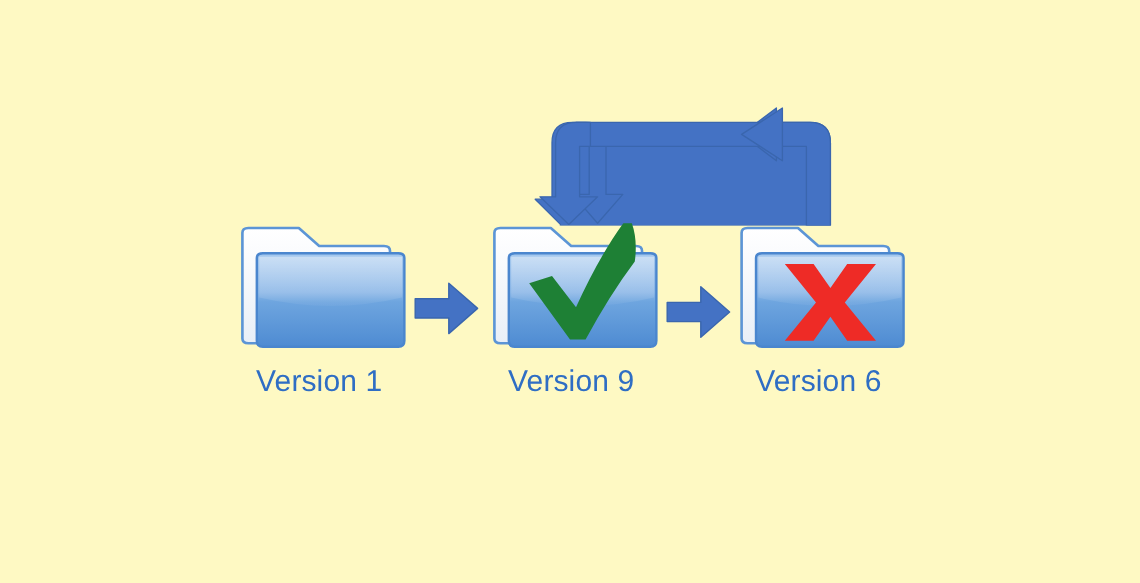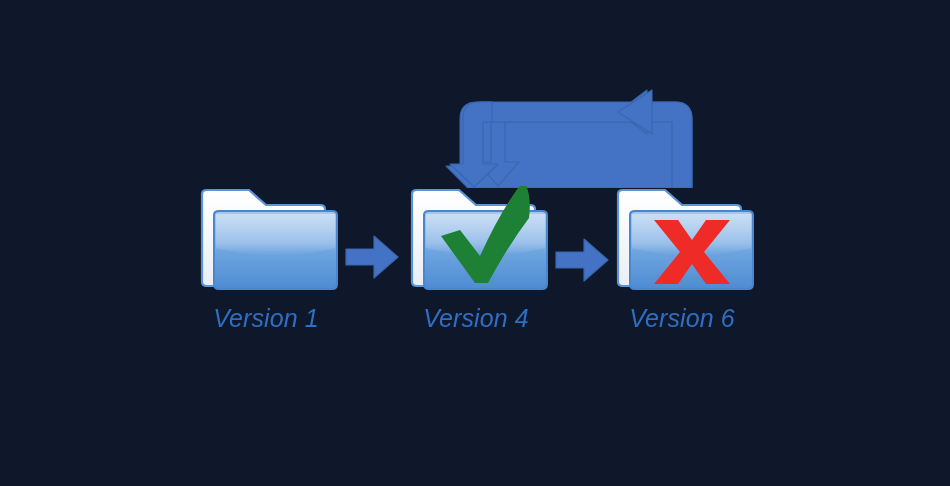--- a/index.html
+++ b/index.html
@@ -11,22 +11,21 @@
     width: 950px;
     height: 486px;
     background: #ffffff;
     font-family: "Liberation Sans", sans-serif;
     overflow: hidden;
   }
   #canvas {
     position: relative;
     width: 950px;
     height: 486px;
-    background: #0f172a;
-    font-style: italic;
+    background: #fef9c3;
   }
   .node {
     position: absolute;
   }
   .node-icon {
     position: absolute;
     left: 0;
     top: 0;
   }
   .node-label {
@@ -162,21 +161,21 @@
         </defs>
         <path d="M 16,8 Q 16,4 21,4 L 63,4 L 80,19 L 134,19 Q 139,19 139,23 L 139,96 Q 139,100 134,100 L 21,100 Q 16,100 16,96 Z" fill="url(#backGrad2)" stroke="#5c95d6" stroke-width="2.2" stroke-linejoin="round"></path>
         <path d="M 28,29 Q 28,25 33,25 L 146,25 Q 151,25 151,29 L 151,98 Q 151,103 146,103 L 33,103 Q 28,103 28,98 Z" fill="url(#frontGrad2)" stroke="#4a86ce" stroke-width="2" stroke-linejoin="round"></path>
         <path d="M 30,28 L 149,28 L 149,62 Q 90,76 30,62 Z" fill="url(#glossGrad2)"></path>
 
         <g>
           <path d="M 45,50 L 64,44 L 84,70 Q 106,22 128,-6 Q 136,10 133,32 Q 112,60 92,97 L 79,97 Z" fill="#1e8035"></path>
         </g>
       </svg>
     </div>
-    <div class="node-label">Version 4</div>
+    <div class="node-label">Version 9</div>
   </div>
 
   <div class="node" id="node-v3">
     <div class="node-icon">
       <svg width="160" height="112" viewBox="0 0 160 112">
         <defs>
           <linearGradient id="frontGrad3" x1="0" y1="0" x2="0" y2="1">
             <stop offset="0%" stop-color="#a6c9ee"></stop>
             <stop offset="42%" stop-color="#87b4e6"></stop>
             <stop offset="52%" stop-color="#6ea5df"></stop>

